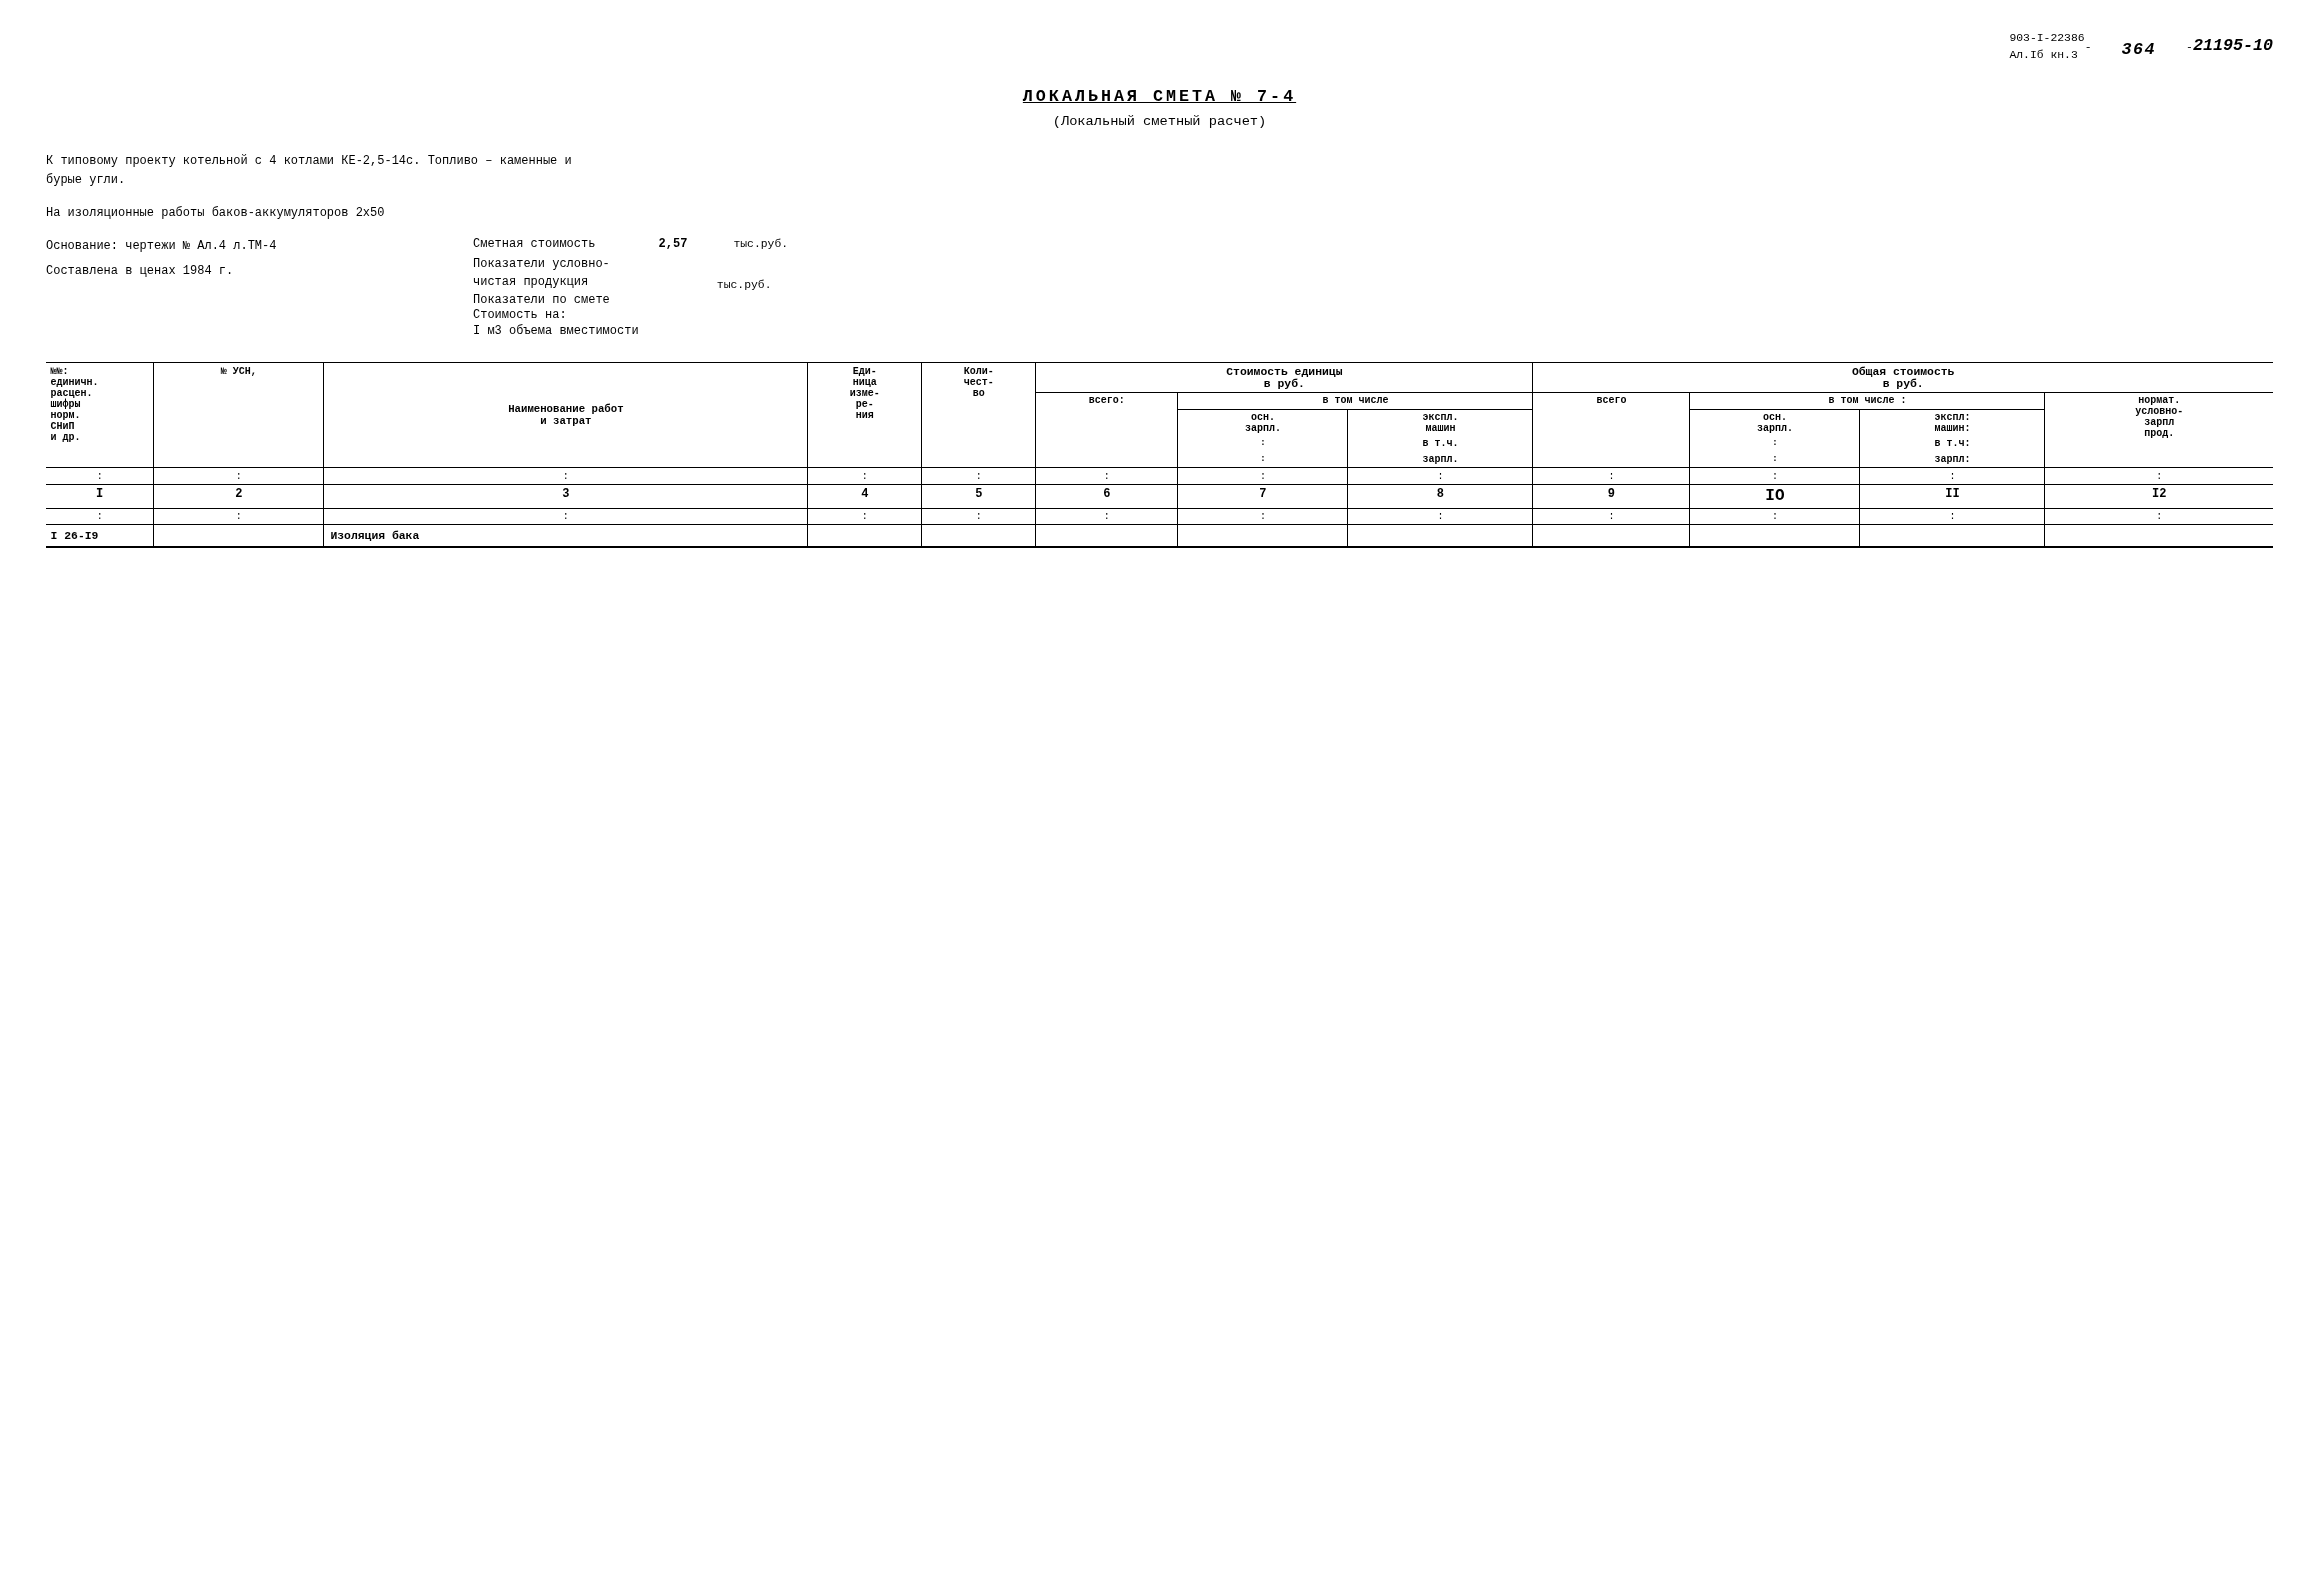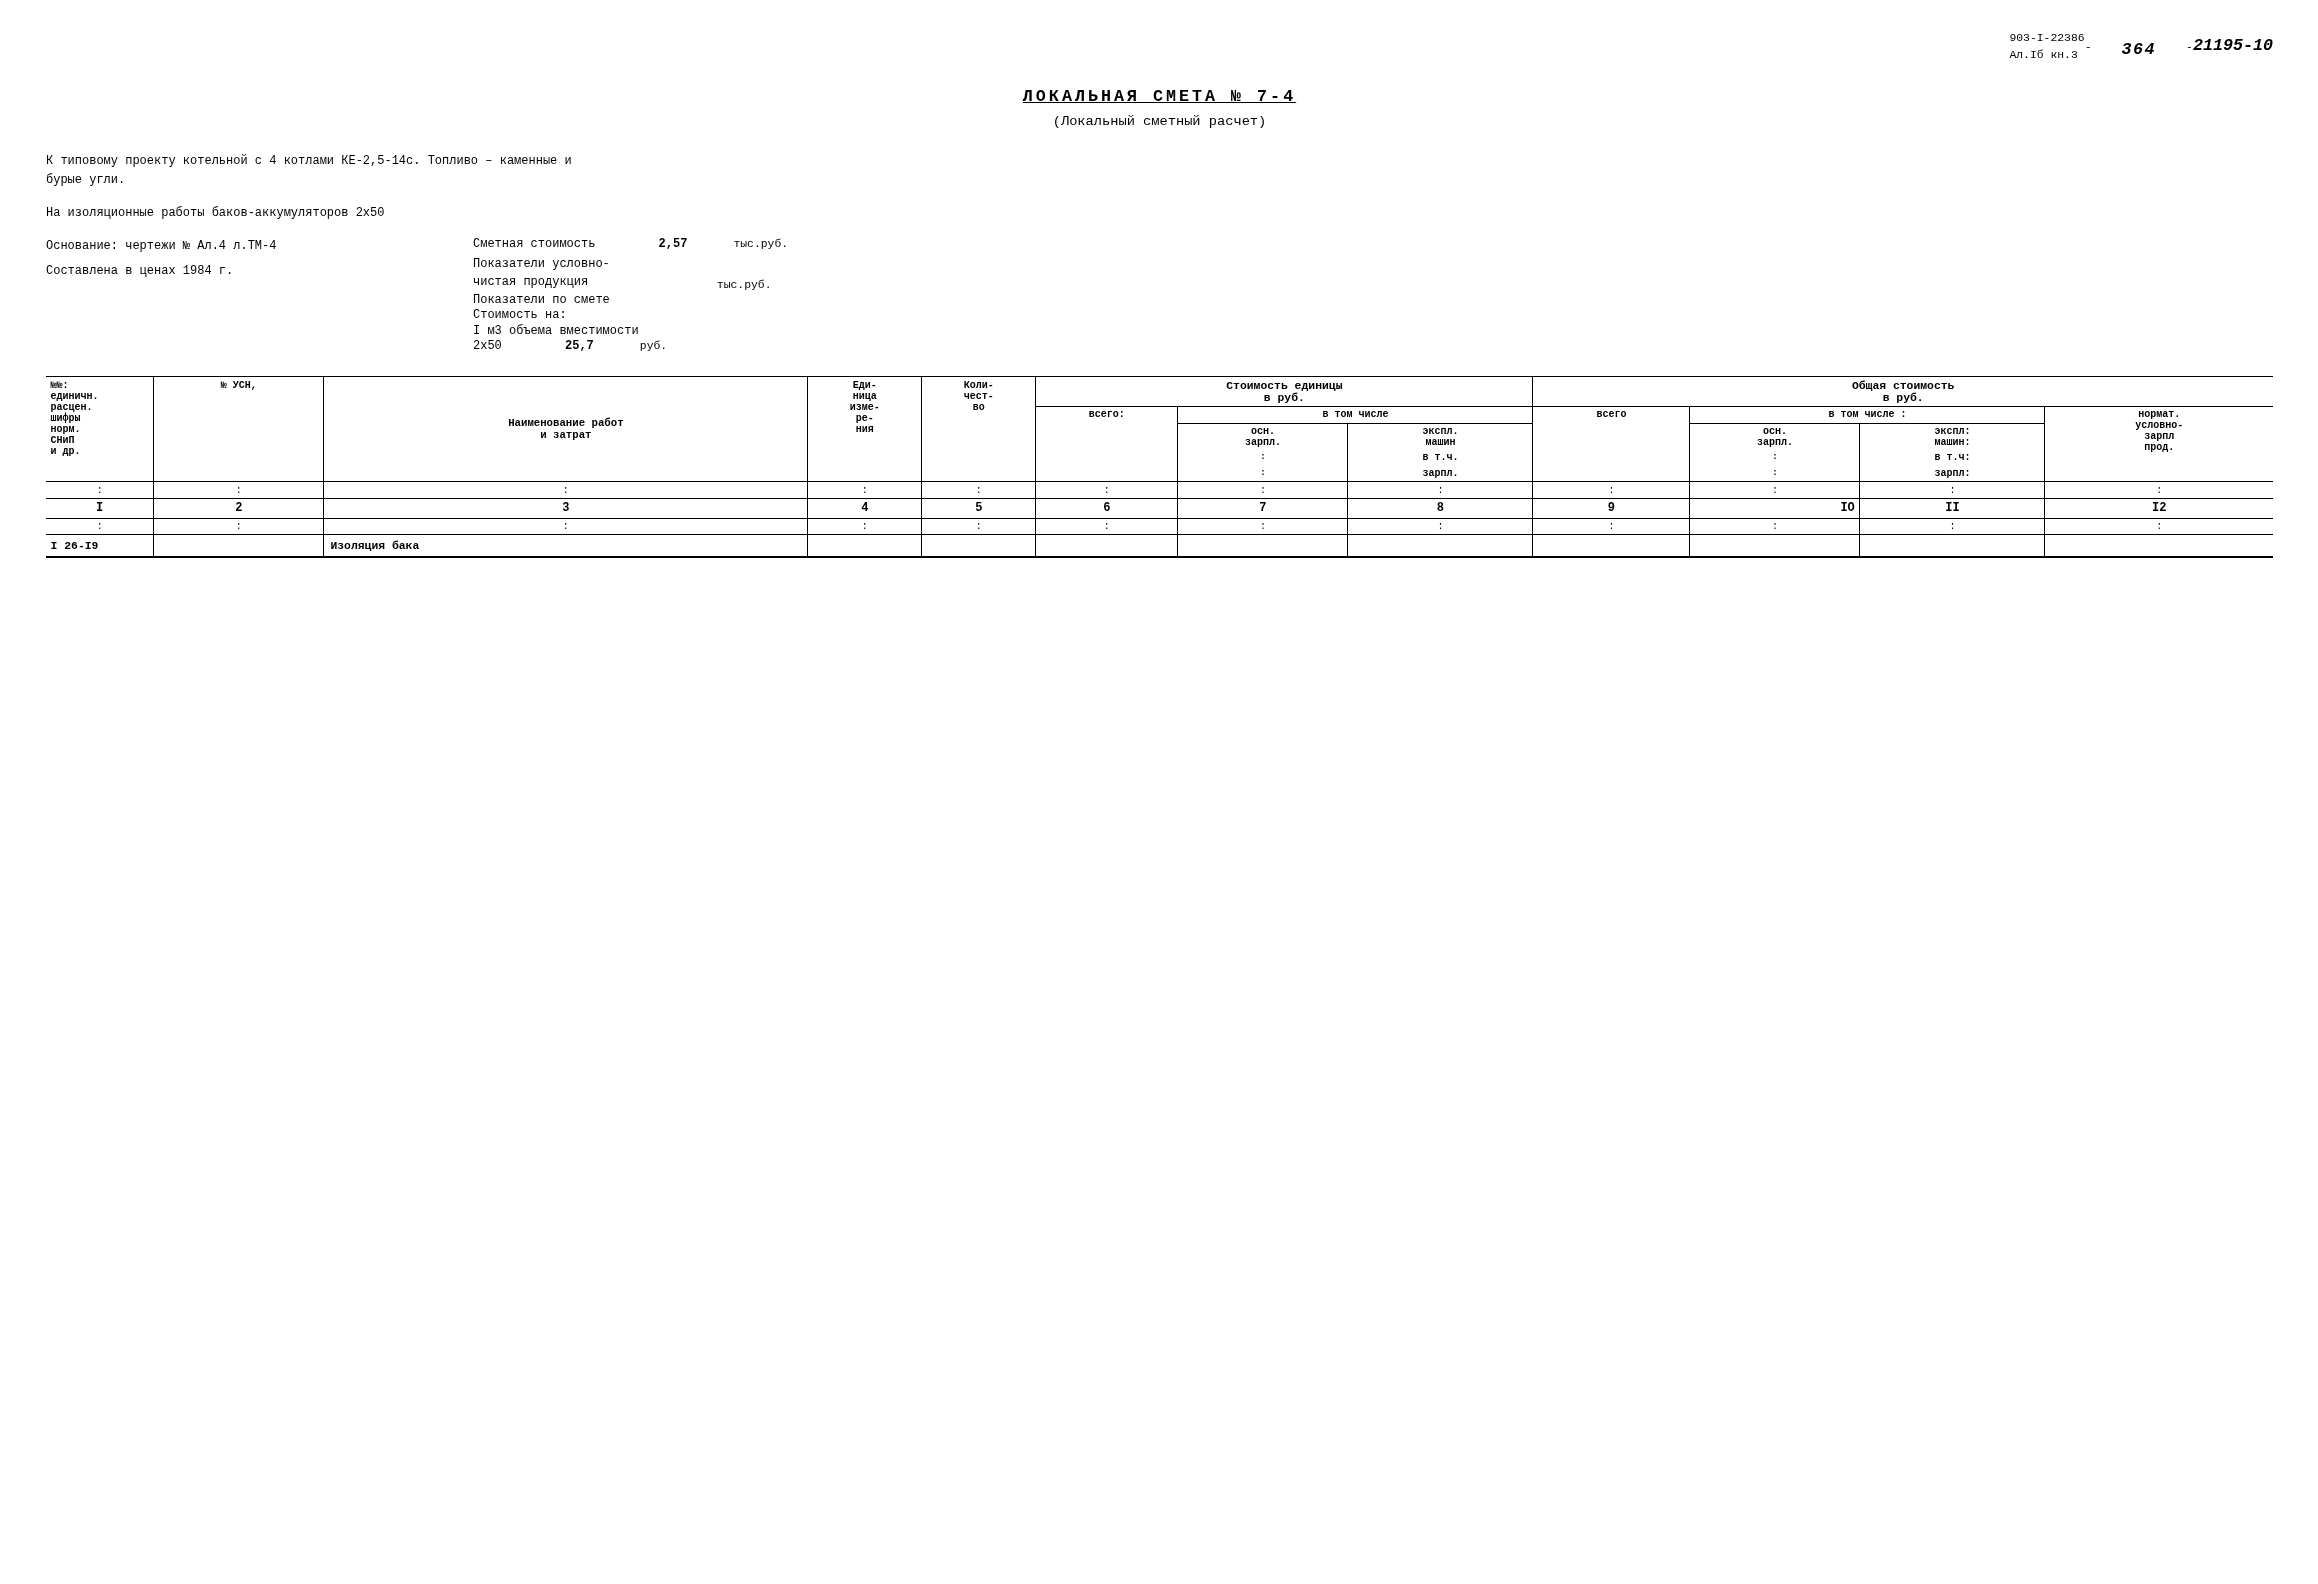--- a/index.html
+++ b/index.html
@@ -156,25 +156,20 @@
 
     <div style="font-size:12px; margin-bottom:1.5px;">
       <span>Показатели по смете</span>
     </div>
 
     <div style="font-size:12px; margin-bottom:1.5px;">
       <span>Стоимость на:</span>
     </div>
     <div style="font-size:12px; margin-bottom:1.5px;">
       <span>I м3 объема вместимости</span>
-    </div>
-    <div style="display:flex; align-items:baseline; gap:46px;">
-      <span style="font-size:12px;">2х50</span>
-      <span style="font-size:12px; font-weight:bold; min-width:46px; text-align:right;">25,7</span>
-      <span style="font-size:11.4px;">руб.</span>
     </div>
   </div>
 </div>
 
 <div class="main-table-wrapper">
   <table class="main-table">
     <colgroup>
       <col style="width:23px">
       <col style="width:91px">
       <col style="width:259px">
@@ -309,21 +304,21 @@
       <tr style="border-top:1.5px solid #000; border-bottom:1.5px solid #000;">
         <td style="text-align:center; font-weight:bold; font-size:12px; border-right:0.8px solid #000;">I</td>
         <td style="text-align:center; font-weight:bold; font-size:12px; border-right:0.8px solid #000;">2</td>
         <td style="text-align:center; font-weight:bold; font-size:12px; border-right:0.8px solid #000;">3</td>
         <td style="text-align:center; font-weight:bold; font-size:12px; border-right:0.8px solid #000;">4</td>
         <td style="text-align:center; font-weight:bold; font-size:12px; border-right:0.8px solid #000;">5</td>
         <td style="text-align:center; font-weight:bold; font-size:12px; border-right:0.8px solid #000;">6</td>
         <td style="text-align:center; font-weight:bold; font-size:12px; border-right:0.8px solid #000;">7</td>
         <td style="text-align:center; font-weight:bold; font-size:12px; border-right:0.8px solid #000;">8</td>
         <td style="text-align:center; font-weight:bold; font-size:12px; border-right:0.8px solid #000;">9</td>
-        <td style="text-align:right; font-weight:bold; font-size:12px; border-right:0.8px solid #000;">IO</td>
+        <td style="text-align:center; font-weight:bold; font-size:16px; border-right:0.8px solid #000;">IO</td>
         <td style="text-align:center; font-weight:bold; font-size:12px; border-right:0.8px solid #000;">II</td>
         <td style="text-align:center; font-weight:bold; font-size:12px;">I2</td>
       </tr>
 
       <tr style="border-bottom:1.5px solid #000;">
         <td style="text-align:center; font-size:10px; border-right:0.8px solid #000;">:</td>
         <td style="text-align:center; font-size:10px; border-right:0.8px solid #000;">:</td>
         <td style="text-align:center; font-size:10px; border-right:0.8px solid #000;">:</td>
         <td style="text-align:center; font-size:10px; border-right:0.8px solid #000;">:</td>
         <td style="text-align:center; font-size:10px; border-right:0.8px solid #000;">:</td>

